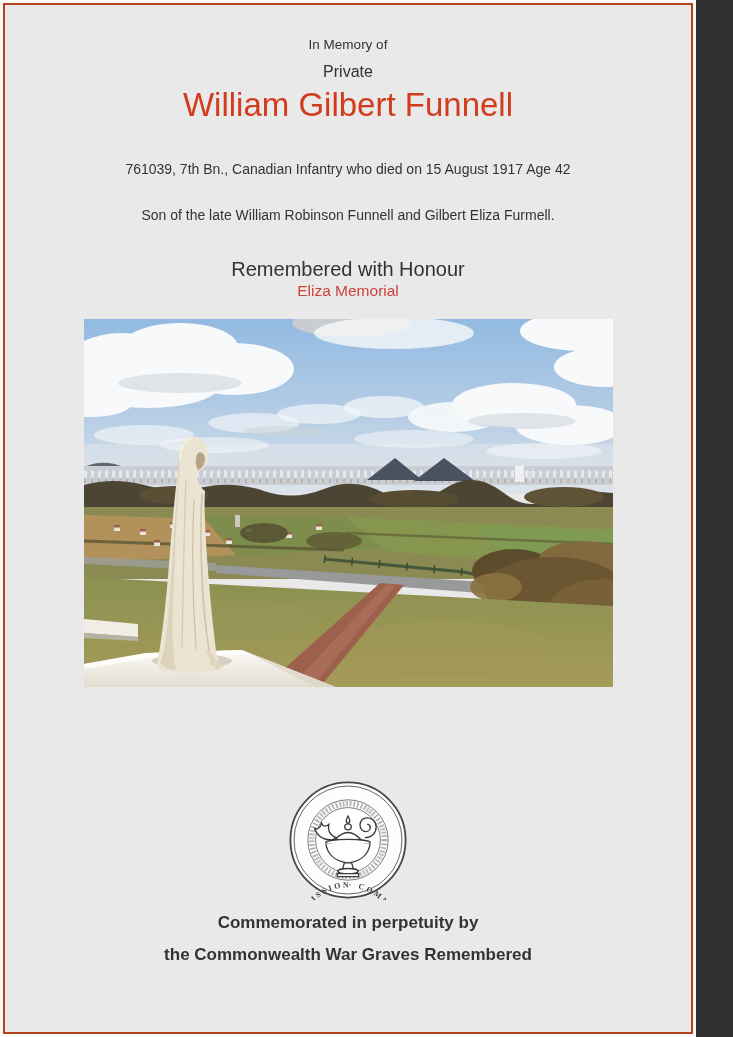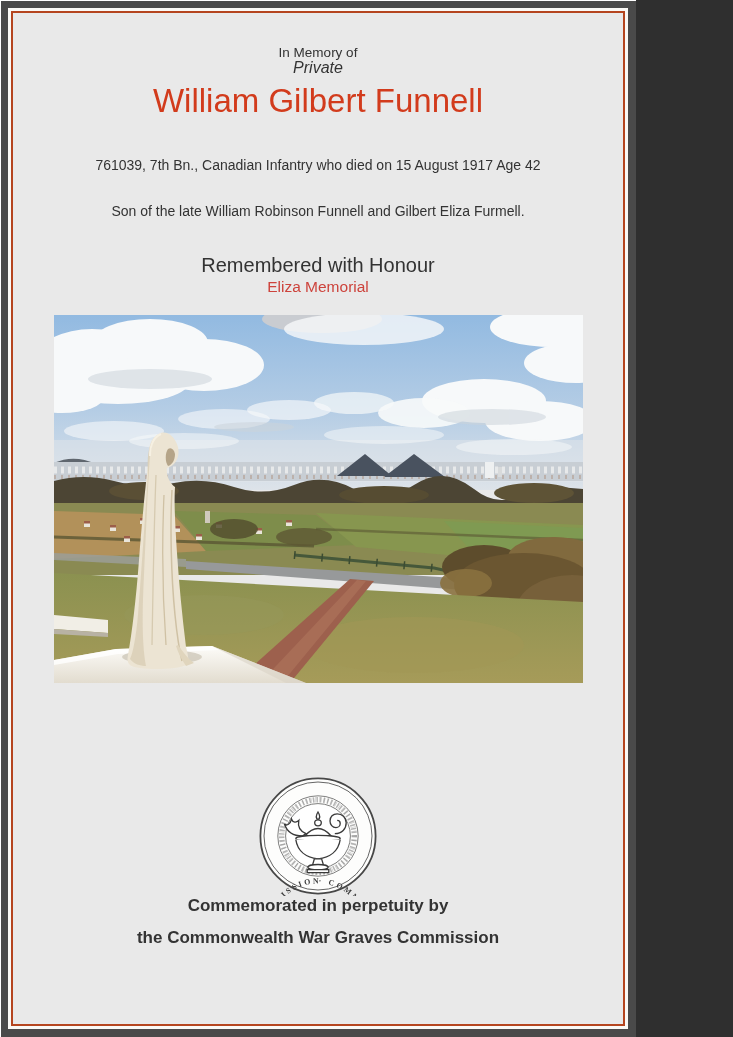--- a/index.html
+++ b/index.html
@@ -7,51 +7,50 @@
     --frame-dark: #4a4a4a;
     --frame-gap: #faf9f6;
     --frame-red: #b5451f;
     --text-dark: #333333;
     --name-red: #d23b1c;
     --site-red: #cd433c;
   }
   * { box-sizing: border-box; }
   html,body { margin:0; padding:0; background:#2f2f2f; }
   .page {
-    width:636px; height:1037px;
+    width:696px; height:1037px;
     background: var(--frame-dark);
-    padding:8px;
     position:relative;
     box-shadow: inset 1px 1px 0 #ffffff;
   }
   .frame-gap {
     width:100%; height:100%;
     background: var(--frame-gap);
     padding:3px;
   }
   .cert {
     width:100%; height:100%;
     border:2px solid var(--frame-red);
     background: var(--page-bg);
     overflow:hidden;
     text-align:center;
     font-family:"Liberation Sans", sans-serif;
     color: var(--text-dark);
   }
   .cert > * { margin:0 auto; }
   .dedication   { margin-top:33px; font-size:13.5px; line-height:14px; }
-  .rank         { font-size:16px;   line-height:16px;font-style:italic; }
+  .rank         { margin-top:12px; font-size:16px;   line-height:16px; }
   .name         { margin-top:7px;  font-size:33px;   line-height:36px; font-weight:normal; color:var(--name-red);text-align:center; }
   .service      { margin-top:38px; font-size:14px;   line-height:16px; }
   .family       { margin-top:30px; font-size:14px;   line-height:16px; }
   .honour       { margin-top:37px; font-size:20px;   line-height:18px; }
   .site         { margin-top:4px;  font-size:15.5px; line-height:18px; color:var(--site-red); }
   .photo        { margin-top:19px; display:block; width:529px; height:368px; }
   .seal         { margin-top:93px; display:block; width:120px; height:120px; }
-  .footer1      { font-size:17px; line-height:20px; font-weight:bold; }
+  .footer1      { margin-top:13px; font-size:17px; line-height:20px; font-weight:bold; }
   .footer2      { margin-top:12px; font-size:17px; line-height:20px; font-weight:bold; }
   .seal text { font-family:"Liberation Serif", serif; }
 </style>
 </head>
 <body>
 
 <div class="page">
  <div class="frame-gap">
   <div class="cert">
 
@@ -234,17 +233,17 @@
         <path d="M 78,100 Q 100,75 122,100 Z"></path>
         <ellipse cx="100" cy="104" rx="37" ry="5"></ellipse>
         <path d="M 63,106 C 66,125 80,136 100,138 C 120,136 134,125 137,106"></path>
         <path d="M 94,138 L 91,148 L 109,148 L 106,138 Z"></path>
         <ellipse cx="100" cy="152" rx="17" ry="4.5"></ellipse>
         <path d="M 82,156 L 118,156 L 118,161 L 82,161 Z"></path>
       </g>
     </svg>
 
     <div class="footer1">Commemorated in perpetuity by</div>
-    <div class="footer2">the Commonwealth War Graves Commission</div>
+    <div class="footer2">the Commonwealth War Graves Remembered</div>
 
   </div>
  </div>
 </div>
 
 </body></html>

